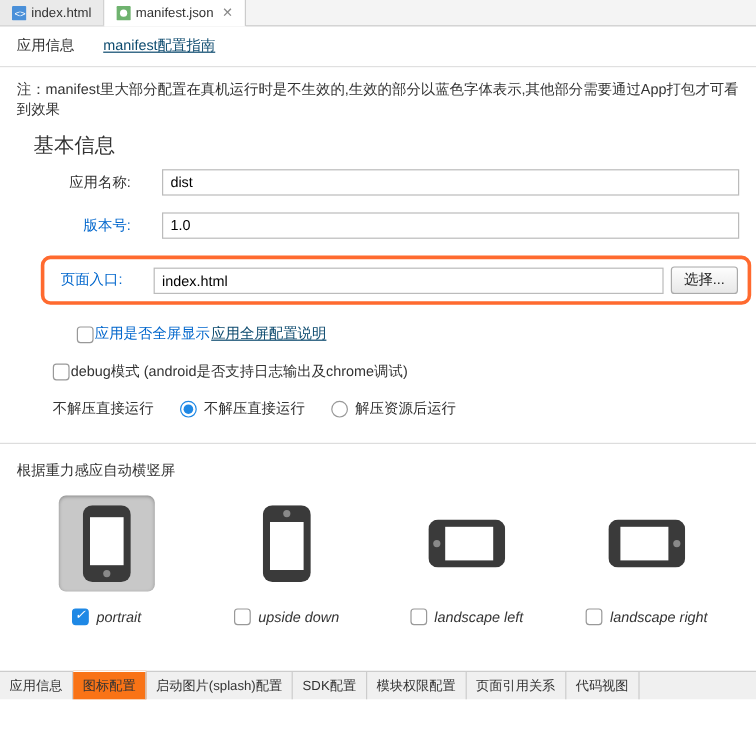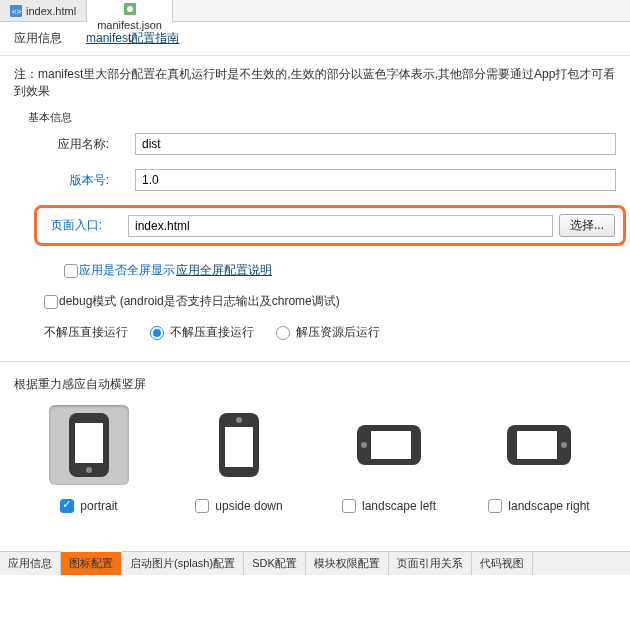--- a/index.html
+++ b/index.html
@@ -1,26 +1,26 @@
 <!DOCTYPE html>
 <html><head>
 <meta charset="utf-8">
 <style>
 * { box-sizing: border-box; margin: 0; padding: 0; }
 body { font-family: -apple-system, "Helvetica Neue", Arial, sans-serif; font-size: 12px; color: #333; background: #fff; width: 630px; }
 .tabs-top { display: flex; border-bottom: 1px solid #ccc; background: #f4f4f4; height: 22px; }
 .tab { padding: 3px 10px; border-right: 1px solid #ccc; background: #eaeaea; display: flex; align-items: center; gap: 4px; font-size: 11px; }
-.tab.active { background: #fff; border-bottom: 1px solid #fff; margin-bottom: -1px; flex-direction: column; }
+.tab.active { background: #fff; border-bottom: 1px solid #fff; margin-bottom: -1px; }
 .tab-icon { width: 12px; height: 12px; display: inline-block; }
 .close-x { color: #888; font-size: 11px; margin-left: 3px; }
 .sub-header { display: flex; gap: 24px; padding: 8px 14px; border-bottom: 1px solid #e0e0e0; }
 .link-blue { color: #0c4a6e; text-decoration: underline; }
 .content { padding: 10px 14px 14px 14px; }
 .note { font-size: 12px; margin-bottom: 10px; }
-.section-title { font-size: 11px; margin: 6px 0 8px 14px; color: #333; }
+.section-title { font-size: 17px; margin: 6px 0 8px 14px; color: #333; }
 .form-area { margin-left: 30px; }
 .row { display: flex; align-items: center; margin-bottom: 14px; }
 .lbl { width: 65px; text-align: right; margin-right: 26px; font-size: 12px; }
 .lbl.blue { color: #0066cc; }
 .inp { flex: 1; border: 1px solid #bbb; padding: 3px 6px; font-size: 12px; height: 22px; background: #fff; }
 .btn { border: 1px solid #aaa; background: linear-gradient(#fdfdfd,#e8e8e8); padding: 2px 10px; font-size: 12px; border-radius: 3px; margin-left: 6px; color: #666; }
 .btn-select { color: #222; }
 .highlight-row { border: 3px solid #ff6a2f; border-radius: 8px; padding: 6px 8px; display: flex; align-items: center; margin: 0 -10px 16px -10px; }
 .highlight-row .lbl { width: 57px; }
 .chk-row { display: flex; align-items: center; gap: 1px; margin-bottom: 14px; margin-left: 20px; }
@@ -30,21 +30,21 @@
 .radio-grp { display: flex; align-items: center; gap: 6px; margin-left: 12px; }
 .radio { width: 14px; height: 14px; border: 1px solid #999; border-radius: 50%; display: inline-flex; align-items: center; justify-content: center; }
 .radio.sel { border-color: #1e88e5; }
 .radio.sel::after { content: ""; width: 8px; height: 8px; background: #1e88e5; border-radius: 50%; }
 .divider { border-top: 1px solid #ddd; margin: 18px -14px 14px -14px; }
 .orient-title { margin-bottom: 12px; }
 .orient-row { display: flex; gap: 40px; margin-left: 20px; }
 .orient-item { display: flex; flex-direction: column; align-items: center; gap: 14px; width: 110px; }
 .phone-box { width: 80px; height: 80px; display: flex; align-items: center; justify-content: center; border-radius: 6px; }
 .phone-box.sel { background: #c8c8c8; box-shadow: inset 0 1px 3px rgba(0,0,0,0.3); }
-.orient-lbl { display: flex; align-items: center; gap: 6px; font-size: 12px; }
+.orient-lbl { display: flex; align-items: center; gap: 6px; font-size: 12px; font-style: italic; }
 .chk.checked { background: #1e88e5; border-color: #1e88e5; position: relative; }
 .chk.checked::after { content: "✓"; color: #fff; font-size: 11px; position: absolute; left: 1px; top: -2px; }
 .bottom-tabs { display: flex; border-top: 1px solid #ccc; background: #f0f0f0; margin-top: 24px; }
 .btab { padding: 4px 8px; font-size: 11px; border-right: 1px solid #ccc; cursor: pointer; }
 .btab.active { background: #f97316; border-top: 1px solid #fff; margin-top: -1px; }
 .phone-svg { display: block; }
 </style>
 </head>
 <body>
 

